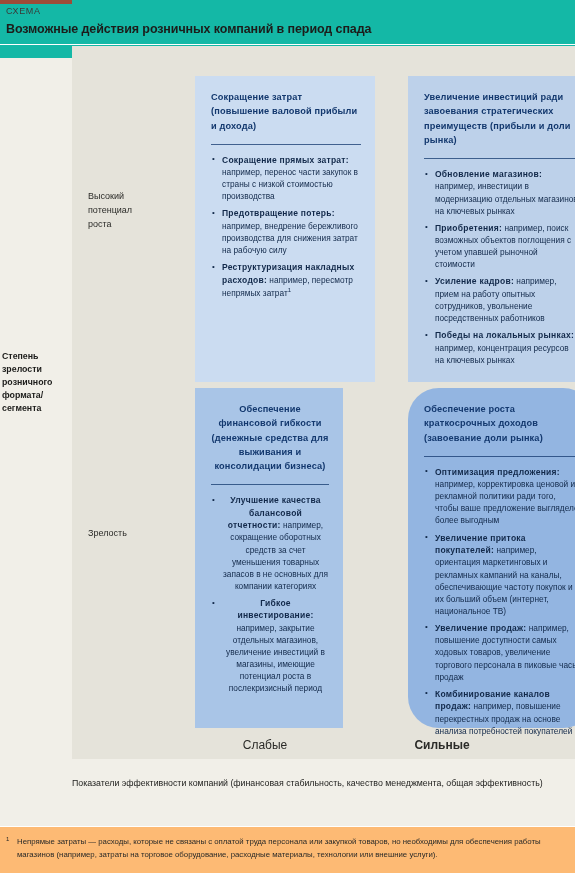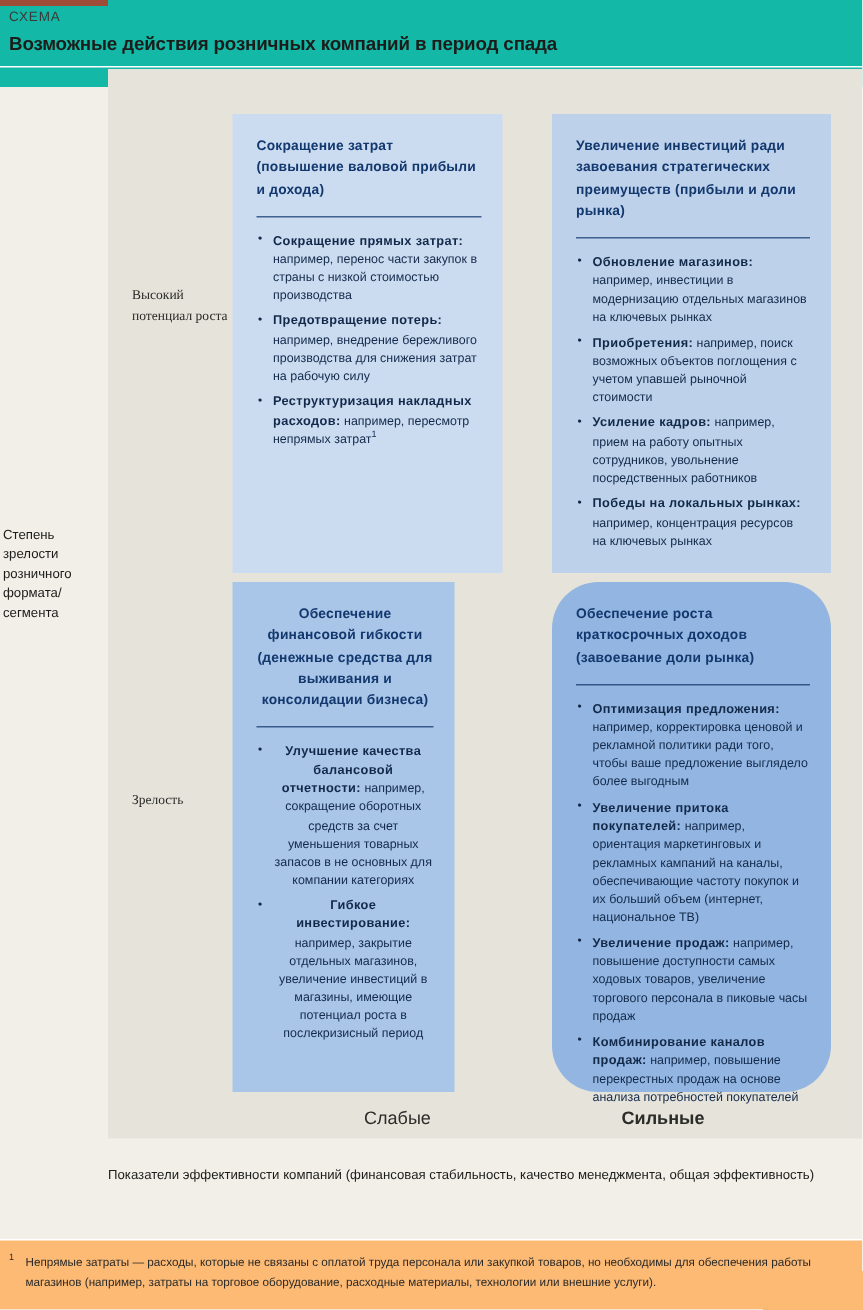--- a/index.html
+++ b/index.html
@@ -55,20 +55,21 @@
   .plot {
     position: absolute;
     left: 72px; top: 46px;
     width: 503px; height: 713px;
     background: #e5e3da;
   }
 
   .quad {
     position: absolute;
     padding: 14px 14px 20px 16px;
+    margin-left: 40px;
   }
   .q-tl { left: 155px; top: 76px;  width: 180px; height: 306px; background: #cbdcf1; }
   .q-tr { left: 368px; top: 76px;  width: 186px; height: 306px; background: #bdd1ea; }
   .q-bl { left: 155px; top: 388px; width: 148px; height: 340px; background: #a9c5e7; text-align: center; }
   .q-br { left: 368px; top: 388px; width: 186px; height: 340px; background: #93b5e1; }
 
   .q-head {
     font-size: 9.2px;
     font-weight: bold;
     color: #13386e;
@@ -104,31 +105,30 @@
     font-size: 8.5px;
   }
   sup { font-size: 6px; vertical-align: super; }
 
   
   .axis-y-cat {
     position: absolute;
     font-size: 9px;
     color: #2b2b28;
     line-height: 1.55;
-    font-family: Liberation Serif, serif;
   }
   .y-high   { left: 88px; top: 190px; width: 64px; }
   .y-mature { left: 88px; top: 527px; width: 64px; }
 
   .axis-y-title {
     position: absolute;
     left: 2px; top: 350px;
     width: 68px;
     font-size: 8.8px;
-    font-weight: normal;
+    font-weight: bold;
     color: #1c1c1a;
     line-height: 1.48;
   }
 
   .axis-x-cat {
     position: absolute;
     top: 738px;
     font-size: 12px;
     color: #2b2b28;
     text-align: center;

